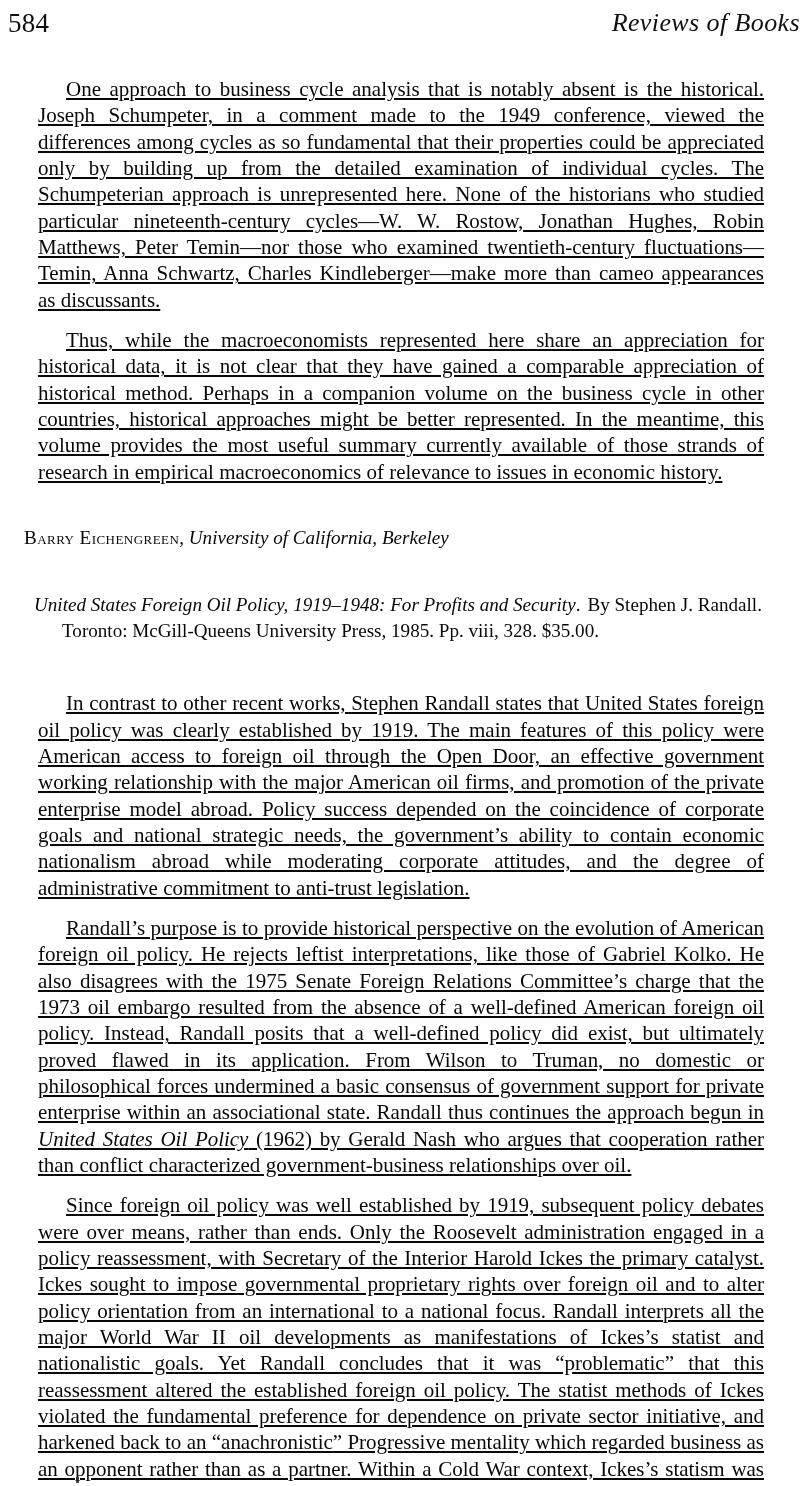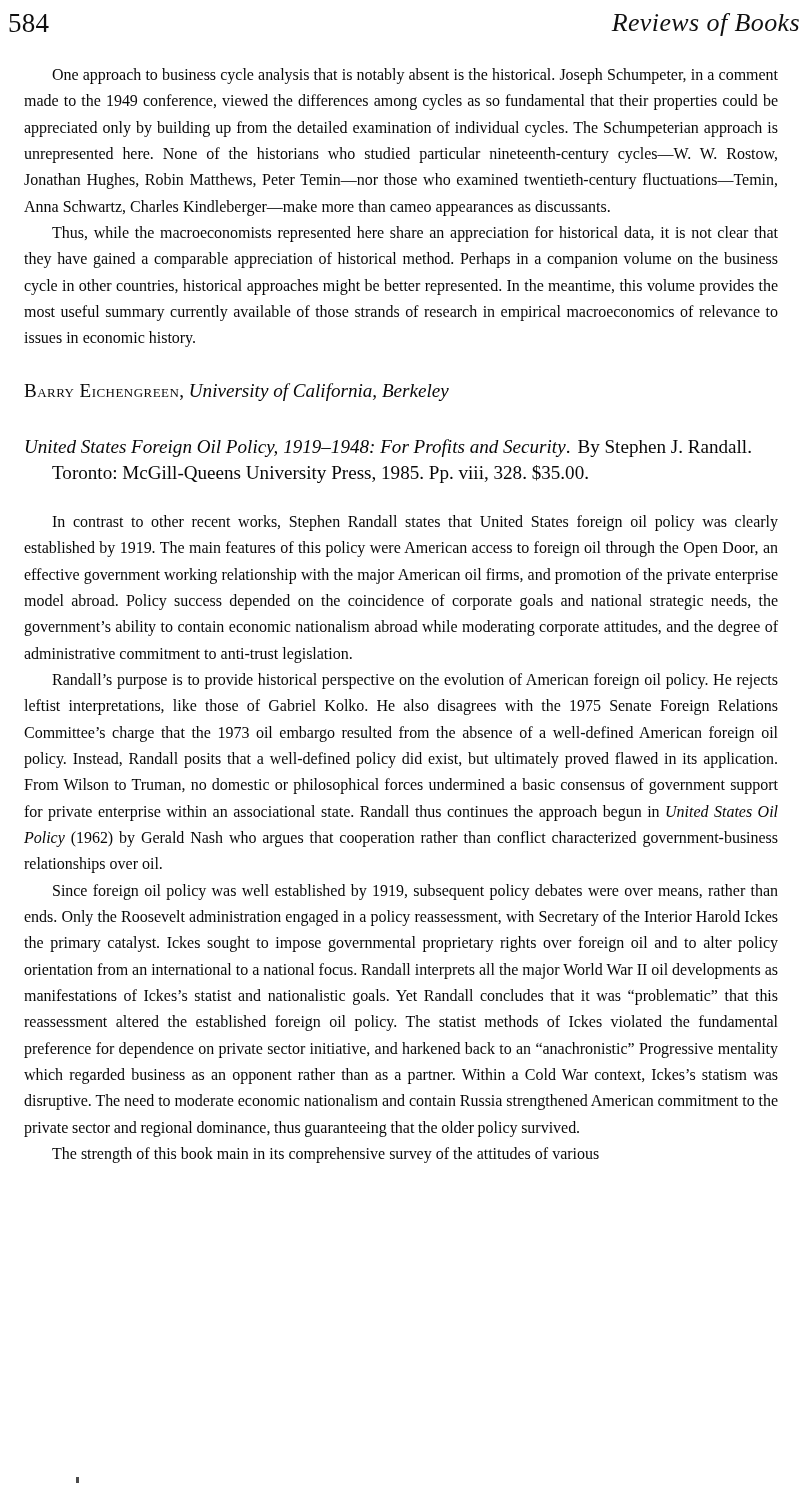--- a/index.html
+++ b/index.html
@@ -59,29 +59,30 @@
 
   
   .textblock {
     position: absolute;
     left: 24px;
     top: 62px;
     width: 754px;
   }
 
   p.body {
-    margin: 0;
+    margin: 14px;
     text-align: justify;
     text-justify: inter-word;
-    font-size: 16px;
+    font-size: 21px;
     line-height: 26.35px;
     text-indent: 28px;
     hyphens: manual;
     letter-spacing: -0.02px;
     word-spacing: 0.1px;
+    text-decoration: underline;
   }
   p.body.tight {
     word-spacing: -0.3px;
   }
 
   
   .signature {
     margin: 0;
     padding-top: 26px;
     text-align: left;
@@ -91,21 +92,21 @@
   .sig-name {
     font-variant: small-caps;
     letter-spacing: 0.45px;
   }
   .sig-affil {
     font-style: italic;
   }
 
   
   .citation {
-    margin: 0;
+    margin: 10px;
     padding-top: 30px;
     font-size: 19.1px;
     line-height: 26.35px;
     text-indent: 0;
     padding-left: 28px;
     text-indent: -28px;
     text-align: left;
   }
   .cit-title {
     font-style: italic;

